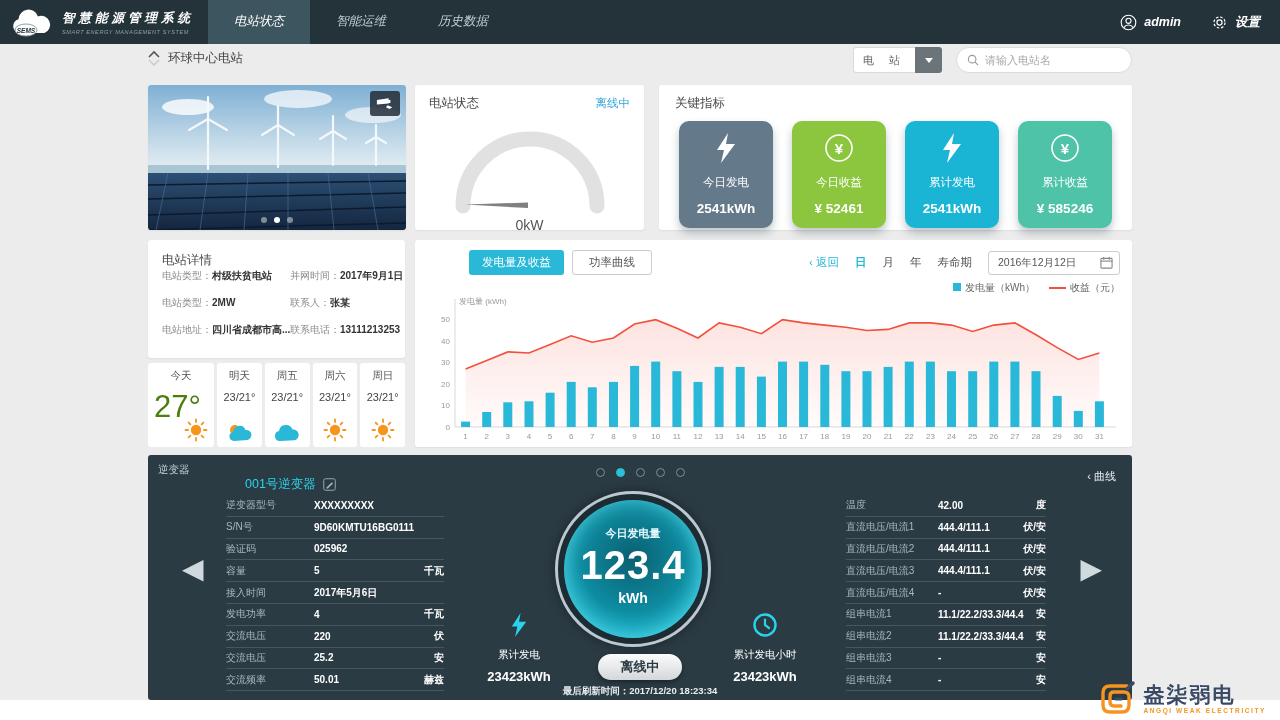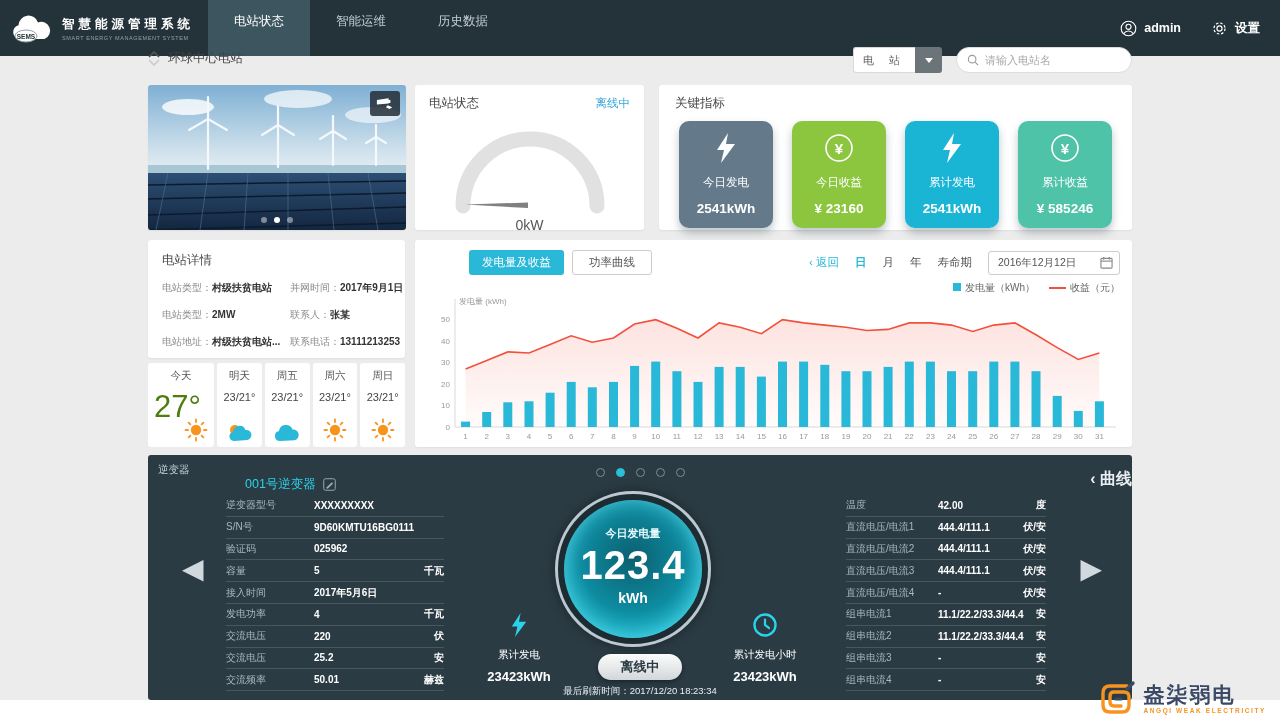--- a/index.html
+++ b/index.html
@@ -1,21 +1,21 @@
 <!DOCTYPE html>
 <html><head>
 <meta charset="utf-8">
 <style>
   * { margin:0; padding:0; box-sizing:border-box; }
   html,body { width:1280px; height:720px; }
   body { font-family:"Liberation Sans", sans-serif; }
   #page { position:relative; width:1280px; height:720px; background:#ececec; overflow:hidden; }
 
   
-  .navbar { position:absolute; left:0; top:0; width:1280px; height:56px; background:#24323a; display:flex; align-items:stretch; }
+  .navbar { position:absolute; left:0; top:0; width:1280px; height:44px; background:#24323a; display:flex; align-items:stretch;font-style:italic; }
   .logo { display:flex; align-items:center; gap:8px; padding:0 14px 0 10px; }
   .logo-text .t1 { color:#fff; font-size:12.5px; letter-spacing:4px; font-weight:bold; }
   .logo-text .t2 { color:#8fa0a8; font-size:5.5px; letter-spacing:0.6px; margin-top:2px; }
   .nav-items { display:flex; }
   .nav-item { color:#c3ced4; font-size:12.5px; line-height:42px; padding:0 26px; cursor:pointer; }
   .nav-item.active { background:#3c555e; color:#fff; }
   .nav-right { margin-left:auto; display:flex; align-items:center; gap:30px; padding-right:20px; }
   .nav-user, .nav-settings { display:flex; align-items:center; gap:7px; color:#fff; font-size:12.5px; font-weight:bold; }
 
   
@@ -51,21 +51,21 @@
 
   
   .kpi-card { left:511px; top:43px; width:473px; height:145px; padding:10px 16px; }
   .kpi-row { display:flex; justify-content:space-between; margin-top:9px; padding:0 4px; }
   .kpi-tile { width:94px; height:107px; border-radius:10px; display:flex; flex-direction:column; align-items:center; justify-content:space-evenly; box-shadow:0 5px 9px rgba(70,90,100,0.35); }
   .kpi-label { color:#fff; font-size:11.5px; }
   .kpi-value { color:#fff; font-size:13.5px; font-weight:bold; }
 
   
   .detail-card { left:0; top:198px; width:257px; height:118px; padding:12px 14px; }
-  .detail-grid { margin-top:12px; display:grid; grid-template-columns:128px 100px; row-gap:13px; }
+  .detail-grid { margin-top:0; display:grid; grid-template-columns:128px 100px; row-gap:13px; }
   .d-item { font-size:10px; color:#8d8d8d; white-space:nowrap; }
   .d-item b { color:#333; font-weight:bold; }
 
   
   .weather-row { position:absolute; left:0; top:321px; width:257px; height:84px; display:flex; gap:3px; }
   .w-card { background:#fff; border-radius:3px; flex:1; padding:6px 5px 5px; display:flex; flex-direction:column; align-items:center; }
   .w-card.today { flex:0 0 66px; position:relative; }
   .w-name { font-size:10.5px; color:#555; }
   .w-temp { font-size:11px; color:#444; margin-top:8px; }
   .w-icon { margin-top:auto; height:24px; display:flex; align-items:flex-end; justify-content:center; }
@@ -89,21 +89,21 @@
   .tick { font-size:8px; fill:#999; font-family:"Liberation Sans",sans-serif; }
   .axis { stroke:#d9d9d9; stroke-width:1; }
 
   
   .inv-panel { position:absolute; left:0; top:413px; width:984px; height:245px; background:#2b3b44; border-radius:3px; color:#fff; }
   .inv-title { position:absolute; left:10px; top:8px; font-size:10.5px; color:#c6d1d7; }
   .inv-dots { position:absolute; left:0; right:0; top:13px; display:flex; justify-content:center; gap:11px; }
   .inv-dot { width:9px; height:9px; border-radius:50%; border:1.5px solid #7e8d94; cursor:pointer; }
   .inv-dot.on { background:#29c1d8; border-color:#29c1d8; }
   .inv-name { position:absolute; left:97px; top:21px; font-size:12.5px; color:#2bd3ea; display:flex; align-items:center; gap:7px; cursor:pointer; }
-  .curve-link { position:absolute; right:0; top:14px; font-size:16px; color:#e8eef1; cursor:pointer;font-weight:bold; }
+  .curve-link { position:absolute; right:16px; top:14px; font-size:11px; color:#e8eef1; cursor:pointer; }
   .inv-arrow { position:absolute; top:100px; font-size:28px; color:#cfd9de; cursor:pointer; line-height:1; }
   .tbl { position:absolute; top:40px; }
   .tbl-row { display:flex; align-items:center; height:21.8px; border-bottom:1px solid rgba(255,255,255,0.14); font-size:10px; }
   .tbl-label { color:#a9b7be; width:88px; }
   .tbl-val { color:#fff; font-weight:bold; flex:1; }
   .tbl-unit { color:#fff; font-weight:bold; text-align:right; }
   .tbl-left { left:78px; width:218px; }
   .tbl-right { left:698px; width:200px; }
   .tbl-right .tbl-label { width:92px; }
 
@@ -112,21 +112,21 @@
   .circ-label { font-size:11px; color:#e2f8fc; font-weight:bold; margin-top:-6px; }
   .circ-value { font-size:40px; color:#fff; font-weight:bold; letter-spacing:1px; margin-top:2px; }
   .circ-unit { font-size:14px; color:#fff; font-weight:bold; margin-top:2px; }
 
   .stat-block { position:absolute; top:158px; width:110px; text-align:center; }
   .stat-block.left { left:316px; } .stat-block.right { left:562px; }
   .stat-label { font-size:10.5px; color:#fff; margin-top:7px; }
   .stat-value { font-size:13px; color:#fff; font-weight:bold; margin-top:7px; }
 
   .status-pill { position:absolute; left:450px; top:199px; width:84px; height:26px; border-radius:14px; background:linear-gradient(#fcfcfc,#d3d7d9); color:#2b3a42; font-size:13px; font-weight:bold; display:flex; align-items:center; justify-content:center; box-shadow:0 2px 5px rgba(0,0,0,0.4); cursor:pointer; }
-  .refresh-line { position:absolute; left:340px; top:230px; width:304px; text-align:center; font-size:9.5px; font-weight:normal; color:#e8eef1; }
+  .refresh-line { position:absolute; left:340px; top:230px; width:304px; text-align:center; font-size:9.5px; font-weight:bold; color:#e8eef1; }
 
   
   .footer-strip { position:absolute; left:0; top:700px; width:1280px; height:20px; background:#fff; }
   .footer-logo { position:absolute; right:14px; bottom:1px; display:flex; align-items:center; gap:7px; }
   .fl-title { font-size:21px; font-weight:bold; color:#3a4a66; letter-spacing:2px; line-height:1; }
   .fl-sub { font-size:6.5px; color:#f79421; letter-spacing:1.6px; font-weight:bold; margin-top:2px; }
 </style>
 </head>
 <body>
 
@@ -286,21 +286,21 @@
             </svg>
           <div class="kpi-label">今日发电</div>
           <div class="kpi-value">2541kWh</div>
         </div>
         <div class="kpi-tile" style="background: rgb(140, 198, 62);">
           <svg width="30" height="30" viewBox="0 0 30 30">
               <circle cx="15" cy="15" r="13" fill="none" stroke="#fff" stroke-width="1.6"></circle>
               <text x="15" y="20.5" font-size="15" font-weight="bold" fill="#fff" text-anchor="middle" font-family="Liberation Sans">¥</text>
             </svg>
           <div class="kpi-label">今日收益</div>
-          <div class="kpi-value">¥ 23160</div>
+          <div class="kpi-value">¥ 52461</div>
         </div>
         <div class="kpi-tile" style="background: rgb(26, 181, 213);">
           <svg width="22" height="30" viewBox="0 0 22 30">
               <polygon points="13,0 2,17 9,17 6,30 20,11 11,11" fill="#fff"></polygon>
             </svg>
           <div class="kpi-label">累计发电</div>
           <div class="kpi-value">2541kWh</div>
         </div>
         <div class="kpi-tile" style="background: rgb(79, 195, 168);">
           <svg width="30" height="30" viewBox="0 0 30 30">
@@ -313,21 +313,21 @@
       </div>
     </div>
 
     <div class="card detail-card">
       <div class="card-title">电站详情</div>
       <div class="detail-grid">
         <div class="d-item"><span>电站类型</span>：<b>村级扶贫电站</b></div>
         <div class="d-item"><span>并网时间</span>：<b>2017年9月1日</b></div>
         <div class="d-item"><span>电站类型</span>：<b>2MW</b></div>
         <div class="d-item"><span>联系人</span>：<b>张某</b></div>
-        <div class="d-item"><span>电站地址</span>：<b>村级扶贫电站...</b></div>
+        <div class="d-item"><span>电站地址</span>：<b>四川省成都市高...</b></div>
         <div class="d-item"><span>联系电话</span>：<b>13111213253</b></div>
       </div>
     </div>
 
     <div class="weather-row">
       <div class="w-card today">
         <div class="w-name">今天</div>
         <div class="big-temp">27°</div>
         <div class="w-icon">
             <svg width="24" height="24" viewBox="0 0 24 24">

